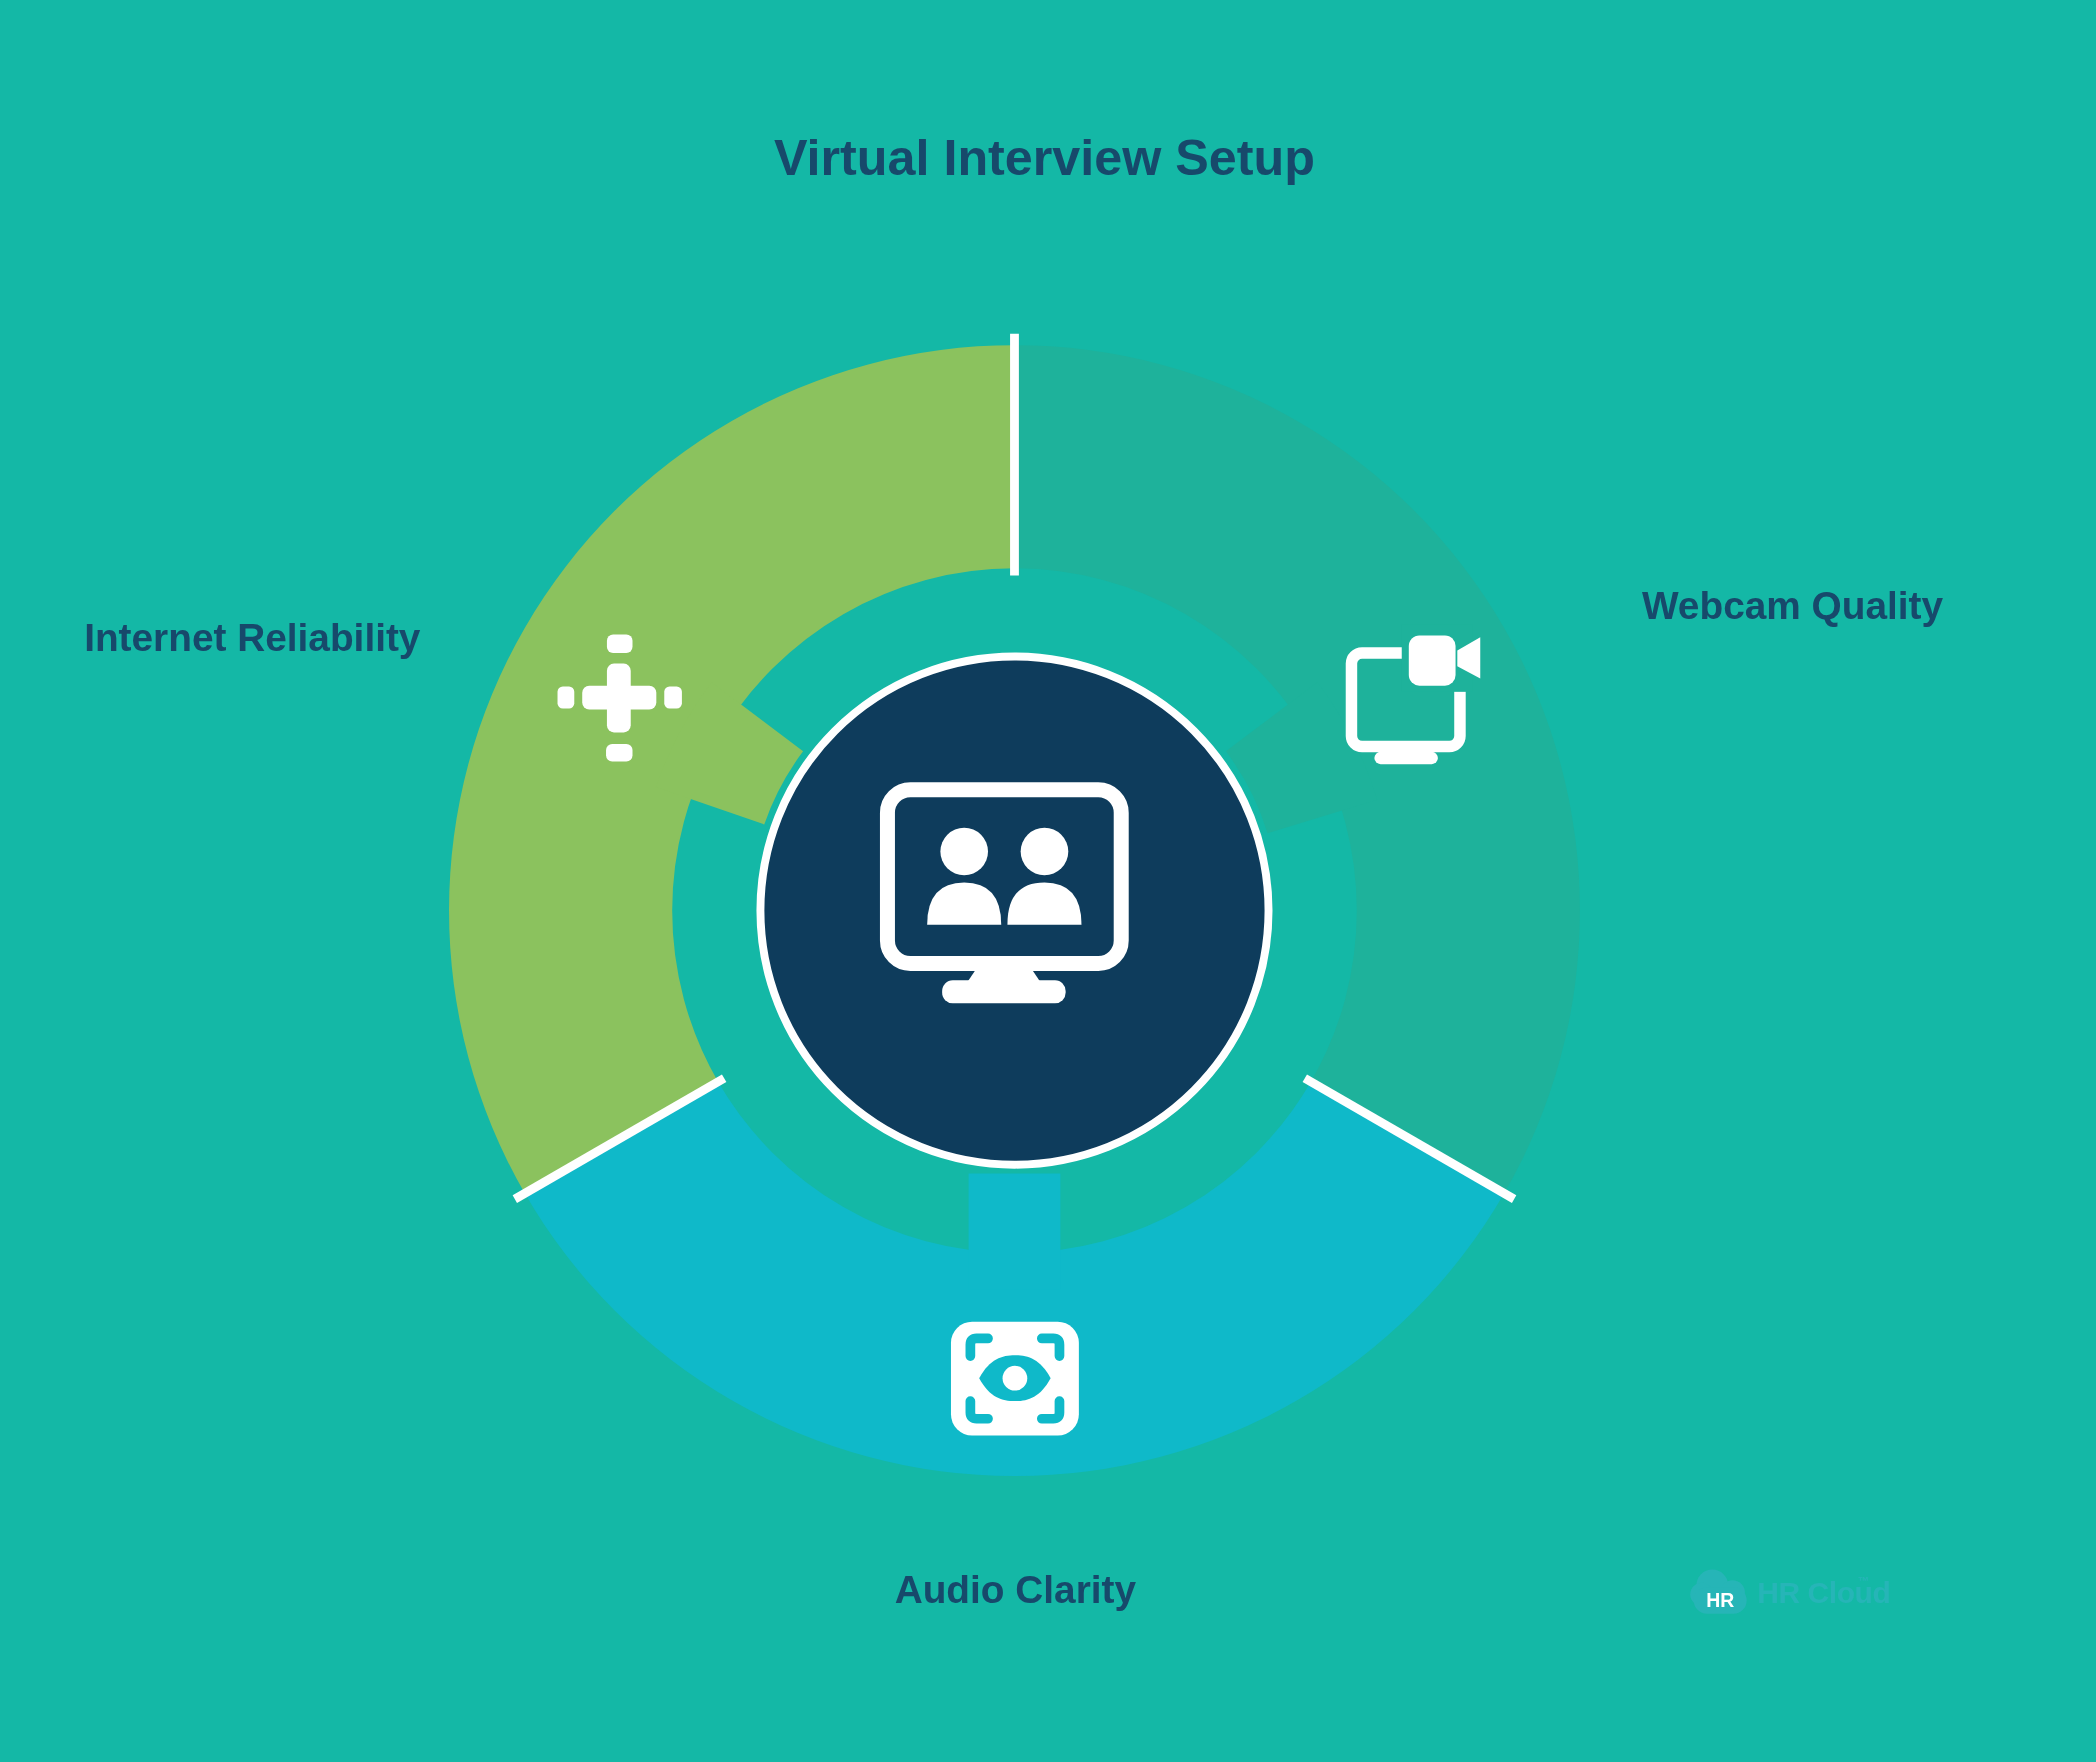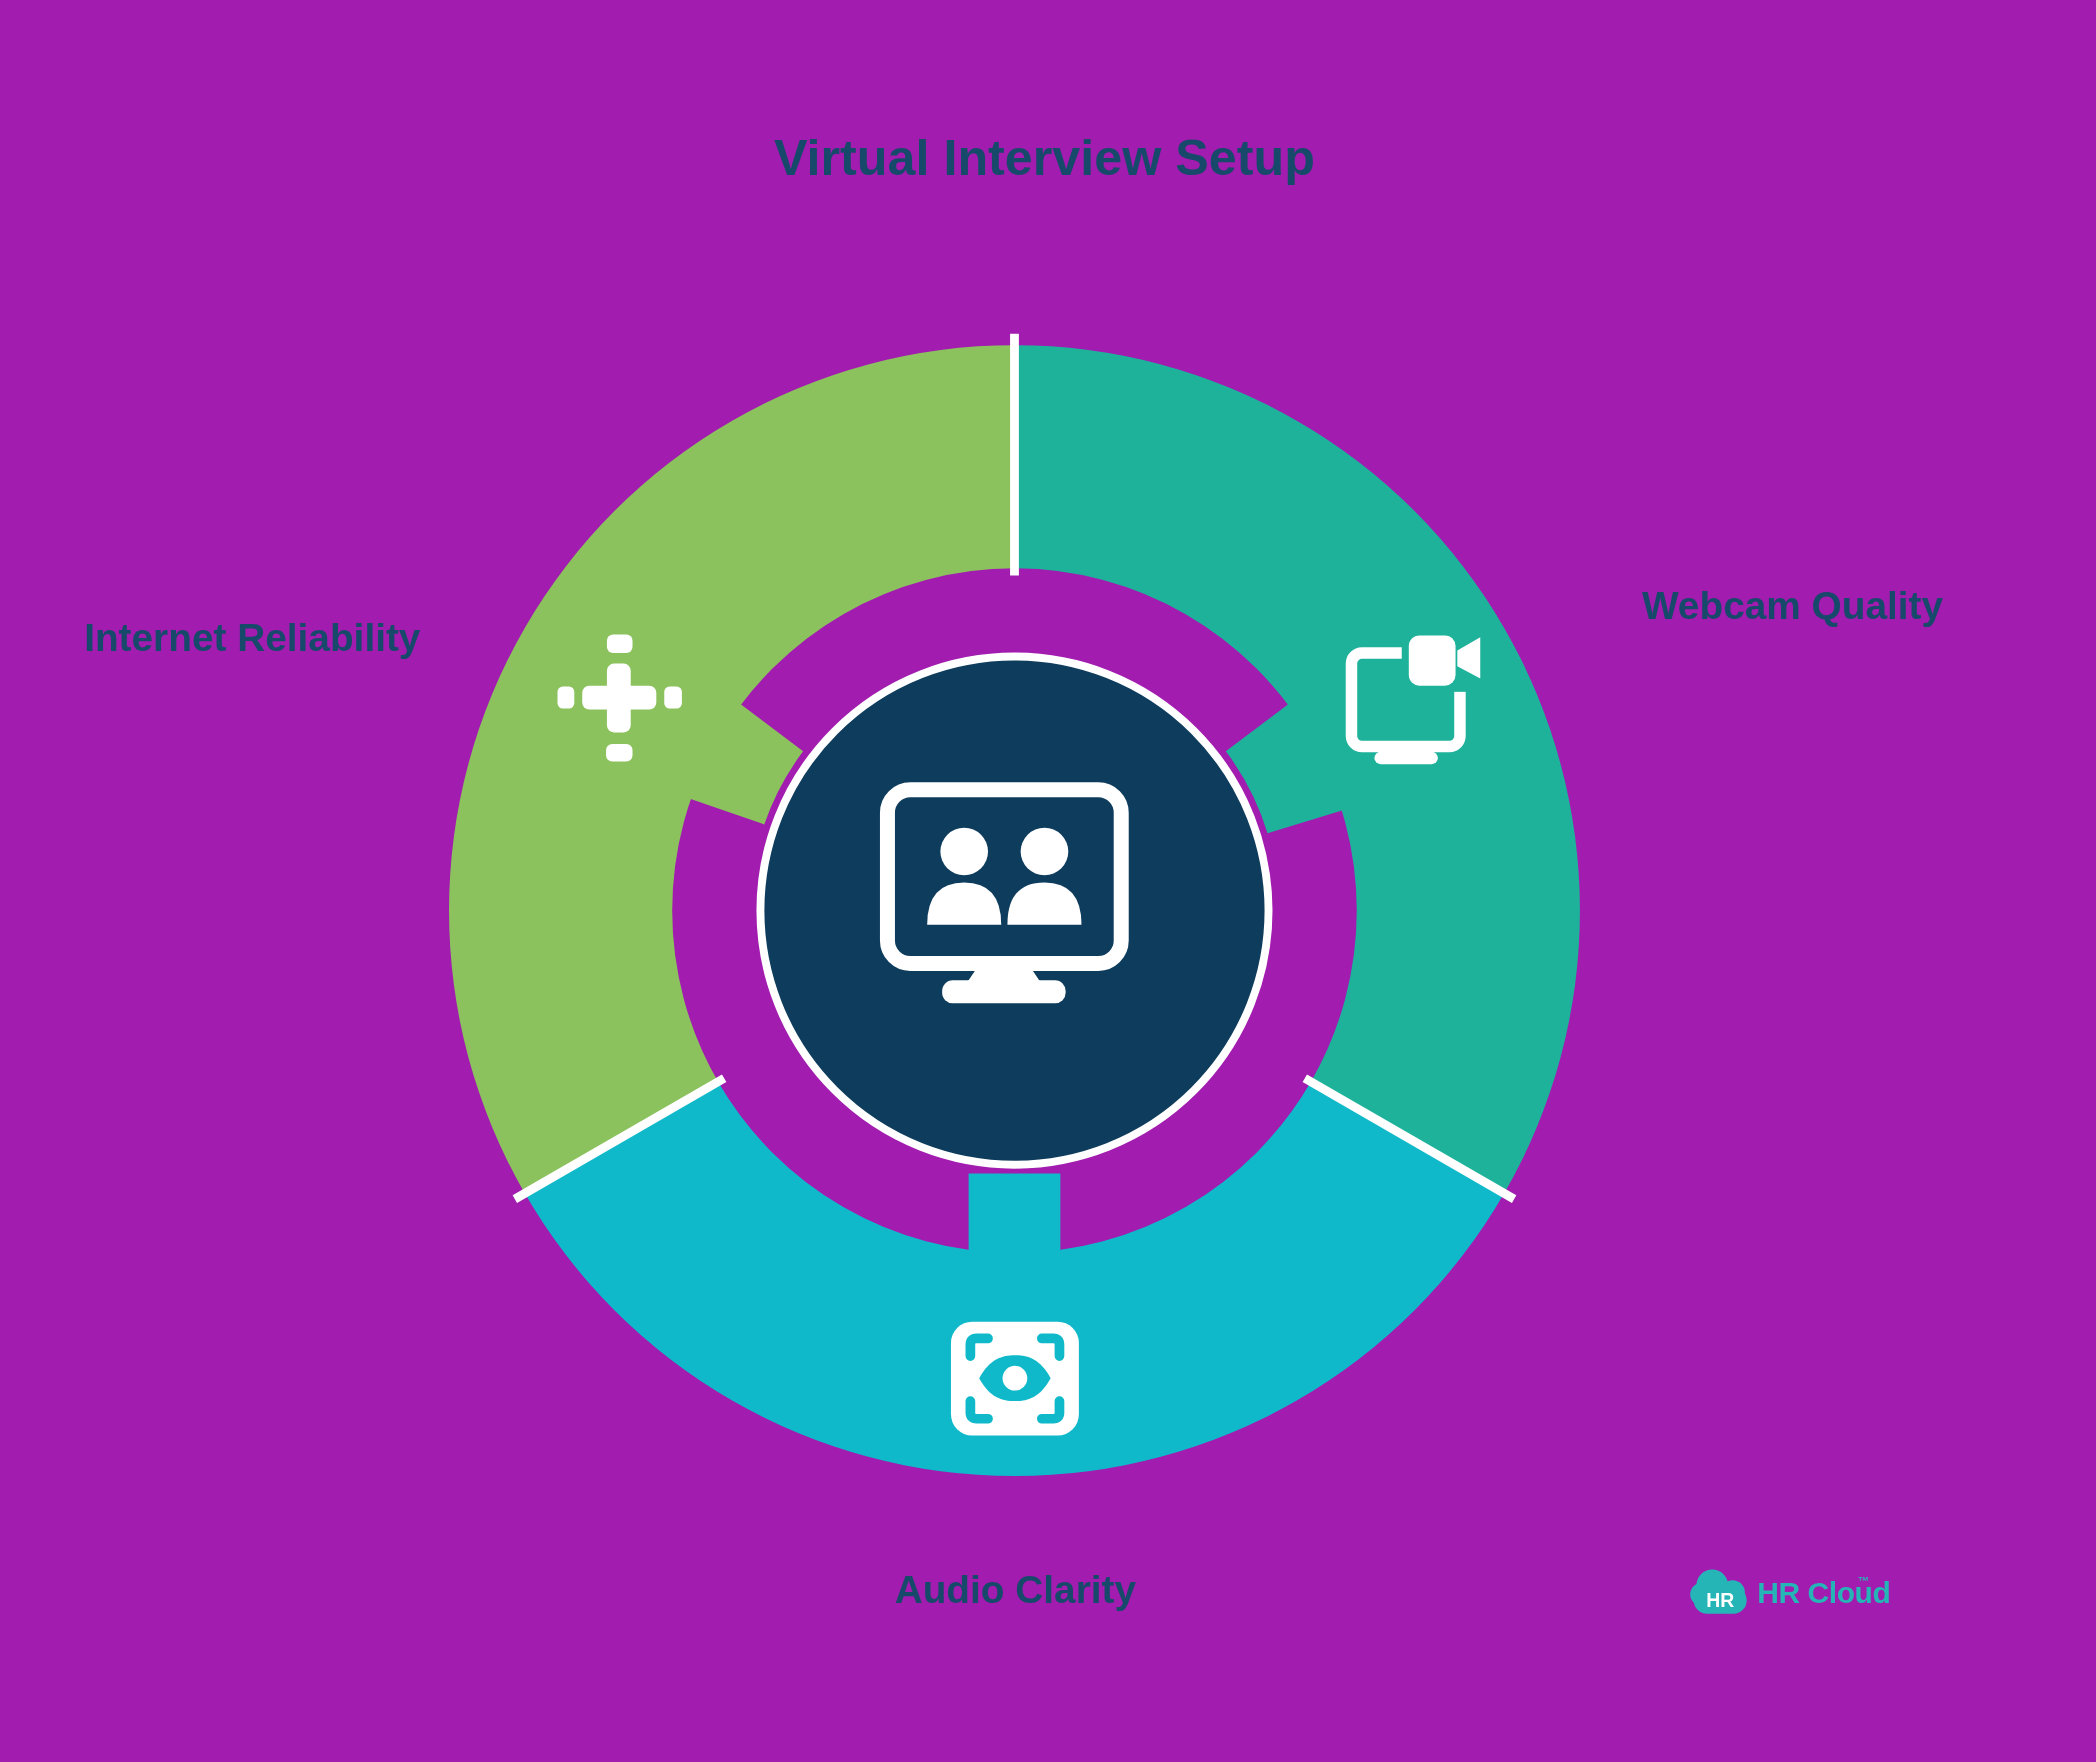--- a/index.html
+++ b/index.html
@@ -1,16 +1,16 @@
 <!DOCTYPE html>
 <html style="font-size:14px"><head>
 <meta charset="utf-8">
 <style>
   html,body{margin:0;padding:0;background:#fff;}
-  .canvas{position:relative;width:2096px;height:1763px;background:#a21caf;overflow:hidden;}
+  .canvas{position:relative;width:2096px;height:1763px;background:#14b8a6;overflow:hidden;}
   svg{position:absolute;left:0;top:0;}
   text{font-family:"Liberation Sans", sans-serif;font-weight:bold;}
   .title-text{font-size:57px;}
   .seg-label{font-size:44px;}
   .logo-brand{font-size:34px;letter-spacing:-0.5px;}
   .logo-badge{font-size:22px;}
   .logo-tm{font-size:13px;font-weight:bold;}
 </style>
 </head>
 <body>

